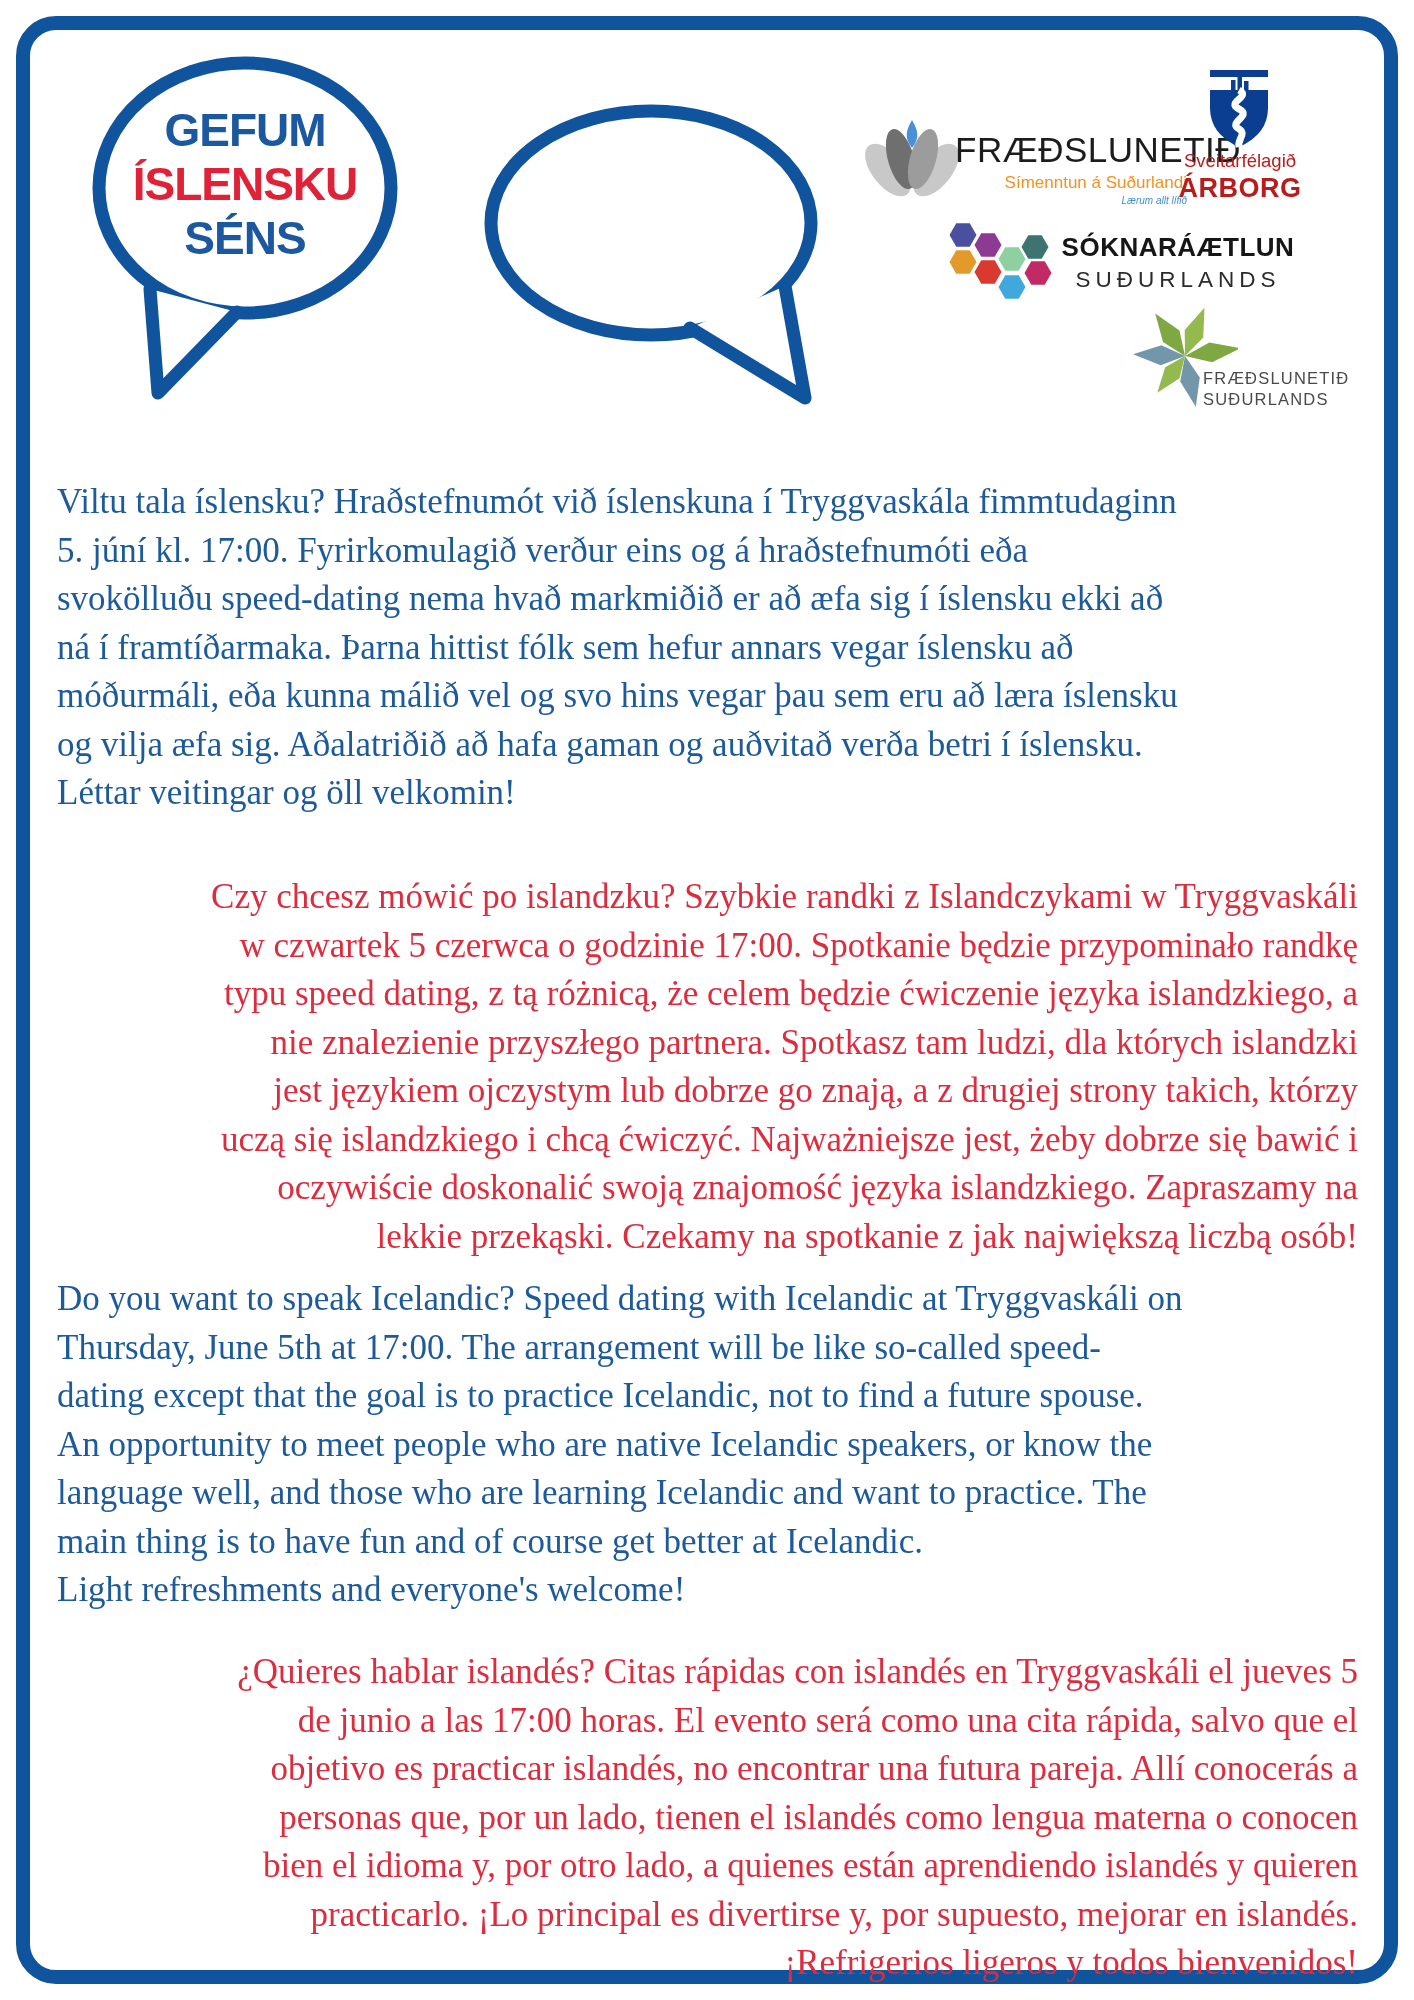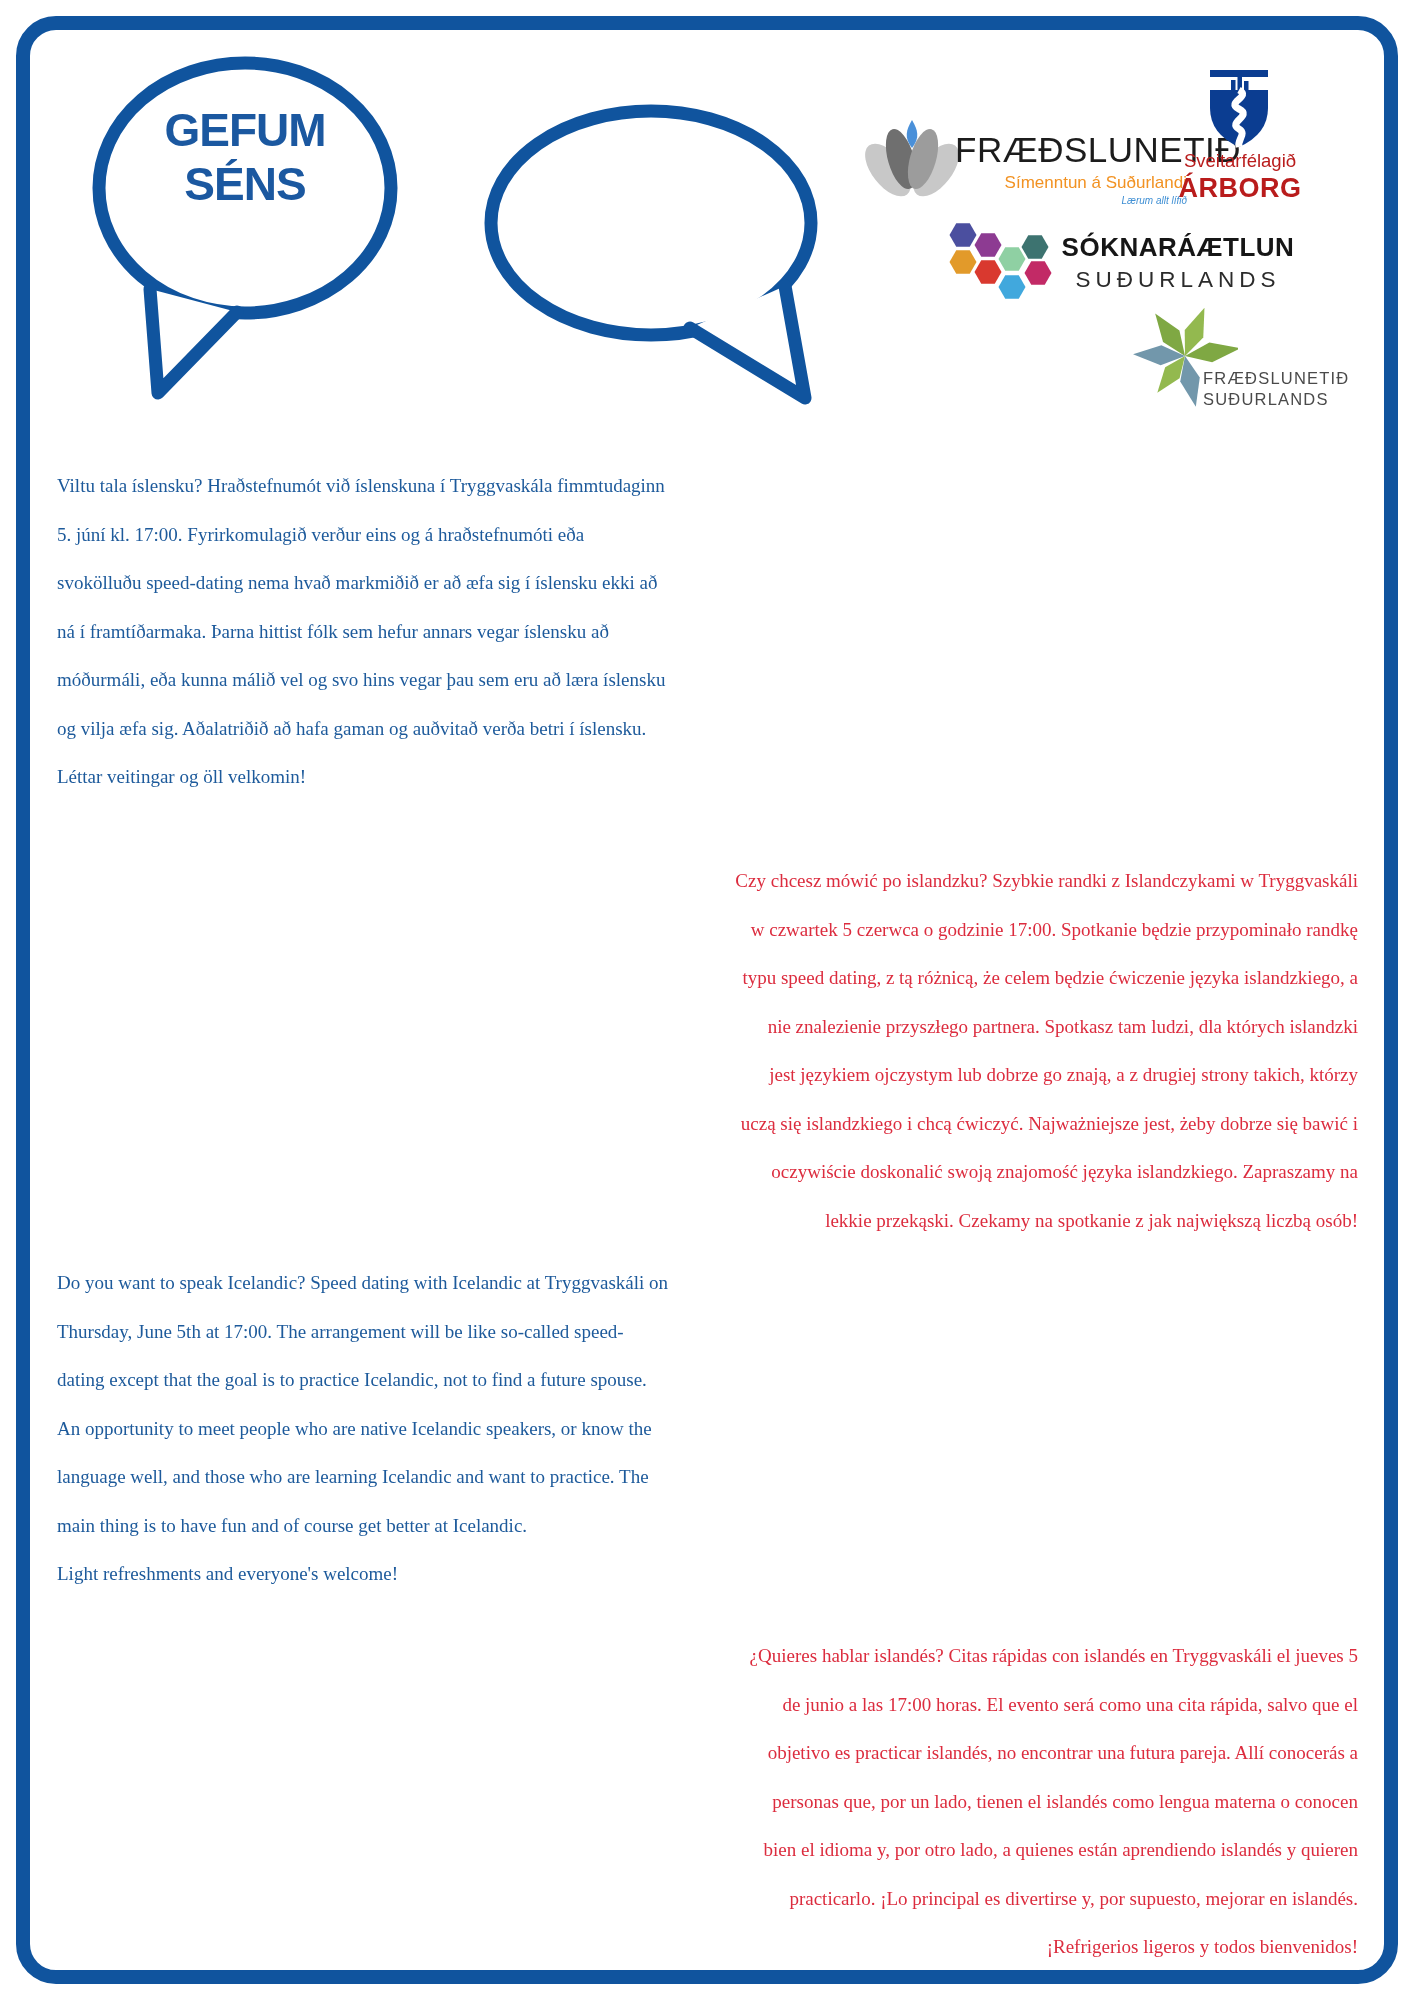--- a/index.html
+++ b/index.html
@@ -33,21 +33,21 @@
   .so-icon{left:938px;top:212px;}
   .so-text{left:1058px;top:232px;width:240px;text-align:center;font-family:"Liberation Sans",sans-serif;color:#161616;}
   .so-line1{font-size:26px;font-weight:800;letter-spacing:0.5px;}
   .so-line2{font-size:22.5px;font-weight:400;letter-spacing:5px;margin-top:4px;color:#2b2b2b;}
 
   .ha-icon{left:1133px;top:298px;}
   .ha-text{left:1203px;top:368px;width:130px;font-family:"Liberation Sans",sans-serif;color:#4a4a4a;}
   .ha-line{font-size:16.5px;letter-spacing:1.2px;line-height:21px;}
 
   
-  .para{position:absolute;white-space:pre-line;font-size:19px;line-height:48.5px;}
+  .para{position:absolute;white-space:pre-line;font-size:35px;line-height:48.5px;}
   .para-blue{color:#1d5a9b;}
   .para-red{color:#dc2c3e;}
   .para-is{left:57px;top:443px;width:1248px;text-align:left;}
   .para-pl{left:118px;top:838px;width:1240px;text-align:right;}
   .para-en{left:57px;top:1240px;width:1248px;text-align:left;}
   .para-es{left:118px;top:1613px;width:1240px;text-align:right;}
 </style>
 </head>
 <body>
 
@@ -55,20 +55,21 @@
   <div class="page-frame"></div>
 
   <div class="bubble bubble-1">
     <svg width="320" height="370" viewBox="0 0 320 370">
       <ellipse cx="155" cy="136" rx="146" ry="125" fill="#ffffff" stroke="#10549e" stroke-width="13"></ellipse>
       <path d="M 60 237 L 68 341 L 147 260" fill="#ffffff" stroke="#10549e" stroke-width="13" stroke-linejoin="round" stroke-linecap="round"></path>
     </svg>
   </div>
   <div class="bubble-text bubble-text-1">
     <span class="txt-blue">GEFUM</span>
+    <span class="txt-red">ÍSLENSKU</span>
     <span class="txt-blue">SÉNS</span>
   </div>
 
   <div class="bubble bubble-2">
     <svg width="365" height="320" viewBox="0 0 365 320">
       <ellipse cx="173" cy="127" rx="160" ry="112" fill="#ffffff" stroke="#10549e" stroke-width="13"></ellipse>
       <path d="M 212 232 L 327 302 L 307 190" fill="#ffffff" stroke="#10549e" stroke-width="13" stroke-linejoin="round" stroke-linecap="round"></path>
     </svg>
   </div>
 

